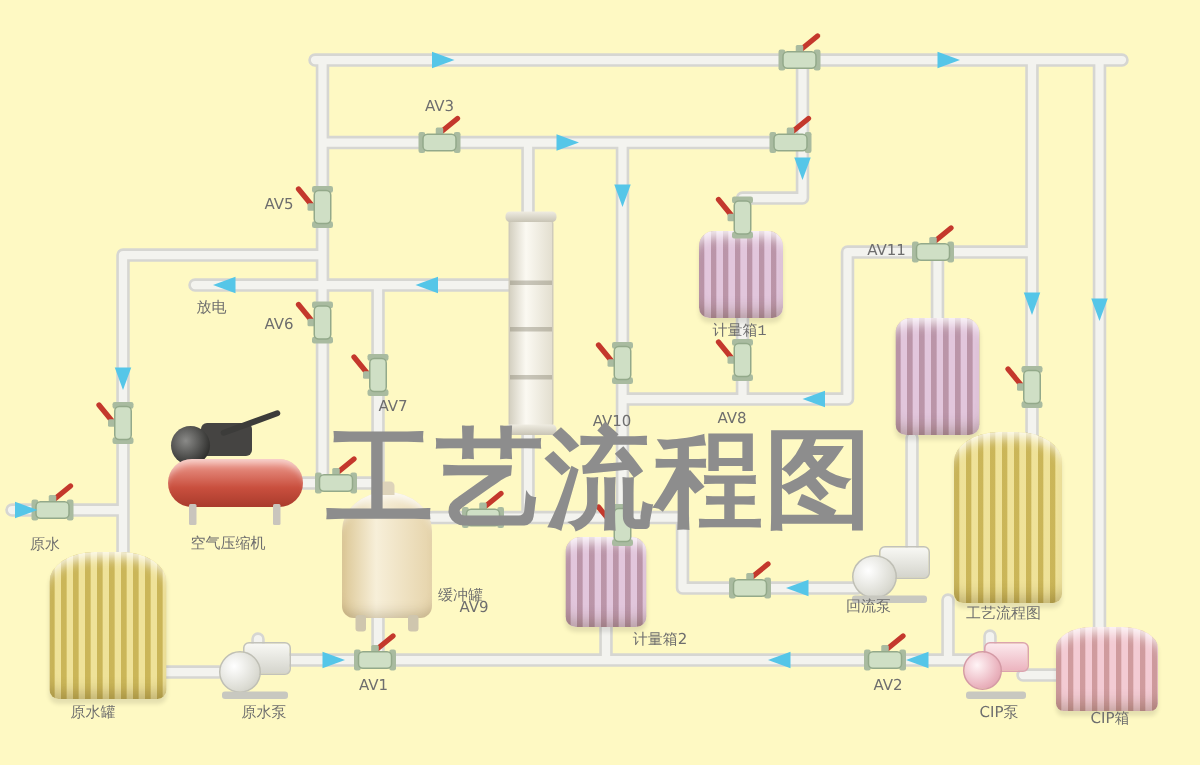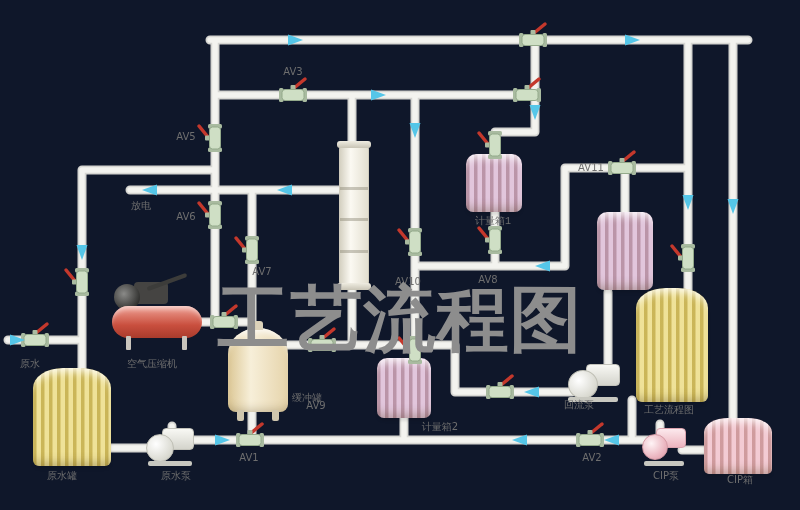--- a/index.html
+++ b/index.html
@@ -1,16 +1,16 @@
 <!DOCTYPE html>
 <html style="--pipe-edge: #d6d6d2; --pipe-fill: #f3f3ef; --arrow: #55c6e8; --valve-body: #cfdfc5; --valve-edge: #93a98a; --valve-handle: #c4382c; --watermark: #8d8d8d; --label: #6e6e6e; --tank-yellow: #e8d468; --tank-pink: #eeb3bf; --drum-purple: #d4abcc;"><head>
 <meta charset="utf-8">
 <style>
   html,body{margin:0;padding:0;background:#fff;}
-  #stage{position:relative;width:800px;height:510px;background:#0f172a;overflow:hidden;
+  #stage{position:relative;width:800px;height:510px;background:#fef9c3;overflow:hidden;
          font-family:"DejaVu Sans",sans-serif;}
   .layer{position:absolute;left:0;top:0;pointer-events:none;}
   .pipes{z-index:5;}
   .overlay{z-index:20;}
   .pipe-edge{fill:none;stroke:var(--pipe-edge);stroke-width:9;stroke-linecap:round;stroke-linejoin:round;}
   .pipe-core{fill:none;stroke:var(--pipe-fill);stroke-width:5.5;stroke-linecap:round;stroke-linejoin:round;}
 
   .equip{position:absolute;z-index:10;}
   .vessel{box-shadow:inset 0 10px 8px -6px rgba(255,255,255,.85), inset 0 -10px 10px -6px rgba(70,50,15,.28), 0 3px 3px rgba(0,0,0,.10);}
   .ribs{background-image:repeating-linear-gradient(90deg, rgba(85,60,25,.20) 0 3px, rgba(255,255,255,.32) 4px 8px);}
@@ -159,21 +159,21 @@
   <div class="lbl" style="left:186px;top:211px;">AV6</div>
   <div class="lbl" style="left:141px;top:200px;">放电</div>
   <div class="lbl" style="left:262px;top:266px;">AV7</div>
   <div class="lbl" style="left:316px;top:352px;margin-top:48px;">AV9</div>
   <div class="lbl" style="left:408px;top:276px;">AV10</div>
   <div class="lbl" style="left:488px;top:274px;">AV8</div>
   <div class="lbl" style="left:591px;top:162px;text-align:right;">AV11</div>
   <div class="lbl" style="left:249px;top:452px;">AV1</div>
   <div class="lbl" style="left:592px;top:452px;">AV2</div>
   <div class="lbl" style="left:30px;top:358px;">原水</div>
-  <div class="lbl" style="left:152px;top:358px;">空气压缩机</div>
+  <div class="lbl" style="left:152px;top:358px;font-family:Liberation Mono, monospace;">空气压缩机</div>
   <div class="lbl" style="left:307px;top:392px;">缓冲罐</div>
   <div class="lbl" style="left:493px;top:216px;font-family:Liberation Mono, monospace;">计量箱1</div>
   <div class="lbl" style="left:402px;top:421px;margin-left:38px;">计量箱2</div>
   <div class="lbl" style="left:579px;top:399px;">回流泵</div>
   <div class="lbl" style="left:669px;top:404px;">工艺流程图</div>
   <div class="lbl" style="left:62px;top:470px;">原水罐</div>
   <div class="lbl" style="left:176px;top:470px;">原水泵</div>
   <div class="lbl" style="left:666px;top:470px;">CIP泵</div>
   <div class="lbl" style="left:740px;top:474px;">CIP箱</div>
 

